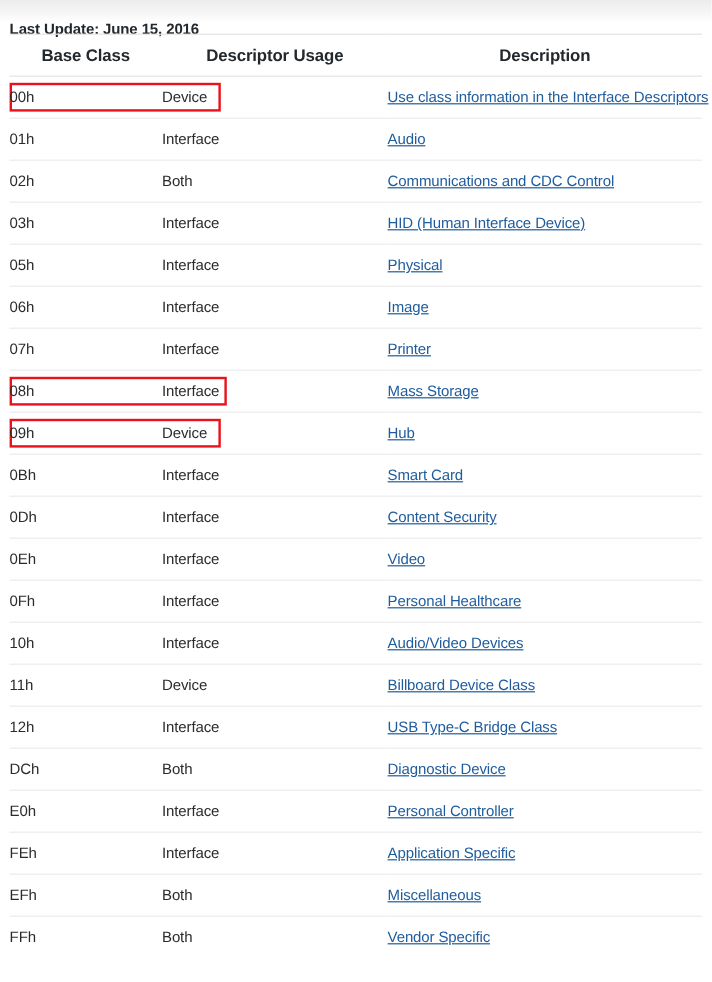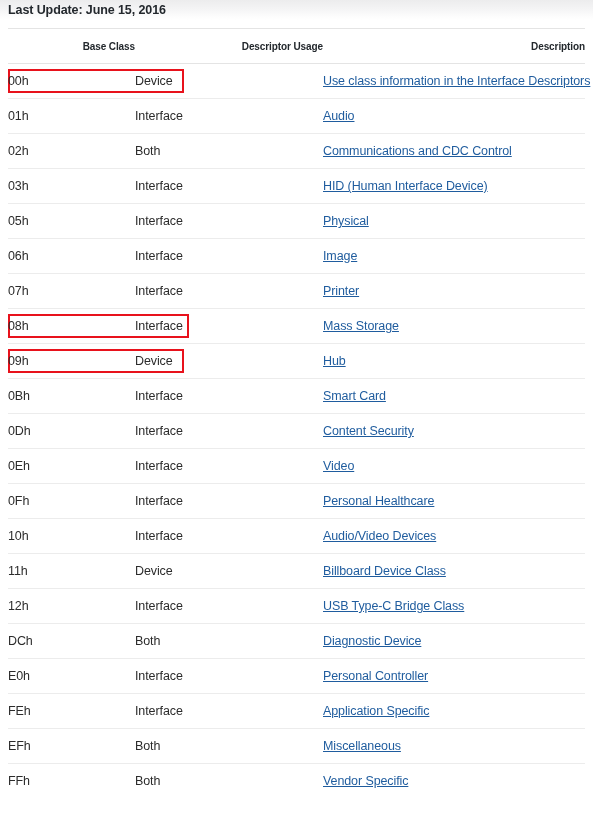--- a/index.html
+++ b/index.html
@@ -26,21 +26,21 @@
     pointer-events: none;
   }
 
   .page {
     position: relative;
     padding: 0;
   }
 
   .last-update {
     position: absolute;
-    top: 0px;
+    top: 14px;
     left: 8px;
     font-size: 12.5px;
     font-weight: bold;
     color: #23282d;
     letter-spacing: -0.1px;
     line-height: 20px;
     white-space: nowrap;
   }
 
   table.class-table {
@@ -50,22 +50,22 @@
     width: 577px;
     border-collapse: collapse;
     table-layout: fixed;
   }
 
   table.class-table col.c-base  { width: 127px; }
   table.class-table col.c-usage { width: 188px; }
   table.class-table col.c-desc  { width: 262px; }
 
   table.class-table thead th {
-    text-align: right;
-    font-size: 10px;
+    text-align: center;
+    font-size: 14px;
     font-weight: bold;
     color: #23282d;
     letter-spacing: -0.1px;
     padding: 0;
     height: 34px;
     vertical-align: middle;
     border-top: 1px solid #e4e4e4;
     border-bottom: 1px solid #e4e4e4;
     white-space: nowrap;
   }

